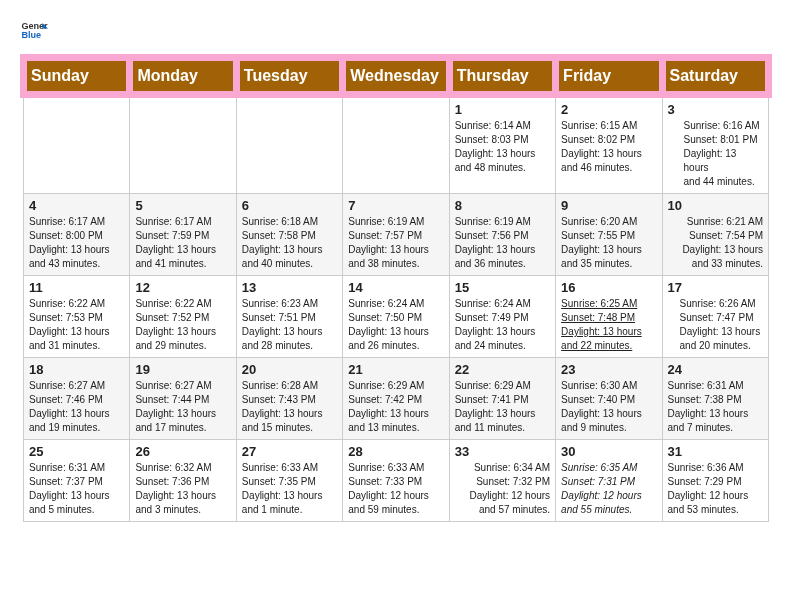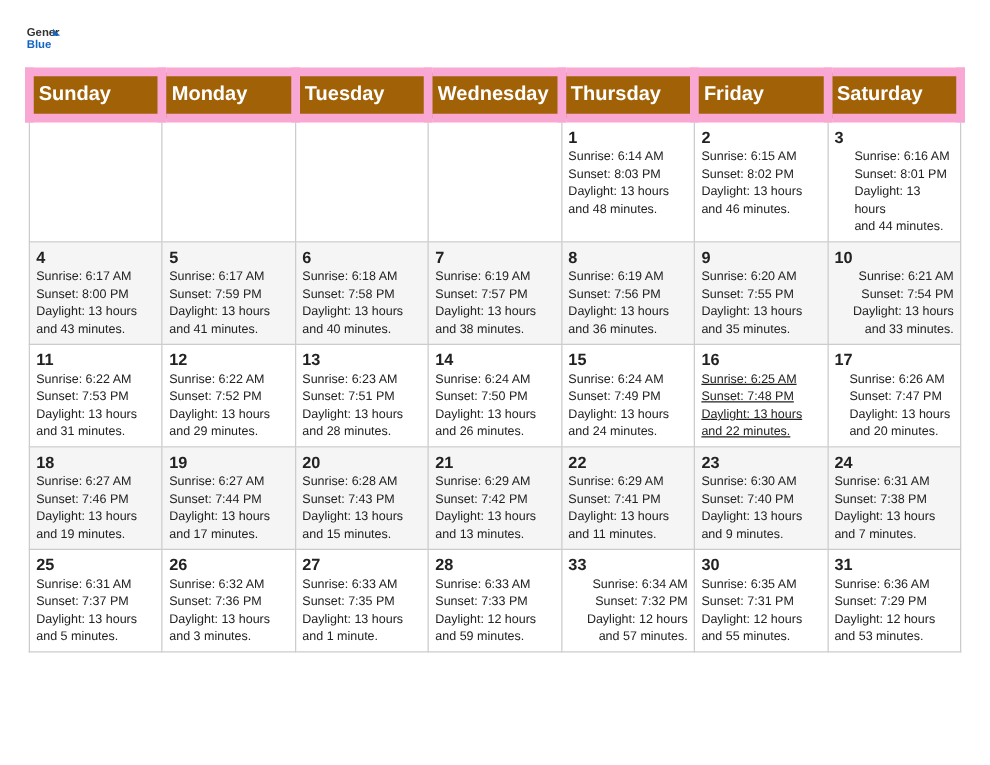--- a/index.html
+++ b/index.html
@@ -328,21 +328,21 @@
         </td>
         <td>
           <span class="day-number">33</span>
           <div class="cell-text" style="white-space: pre-line; text-align: right;">Sunrise: 6:34 AM
 Sunset: 7:32 PM
 Daylight: 12 hours
 and 57 minutes.</div>
         </td>
         <td>
           <span class="day-number">30</span>
-          <div class="cell-text" style="white-space: pre-line;">Sunrise: 6:35 AM
+          <div class="cell-text" style="white-space: pre-line; font-style: italic;">Sunrise: 6:35 AM
 Sunset: 7:31 PM
 Daylight: 12 hours
 and 55 minutes.</div>
         </td>
         <td>
           <span class="day-number">31</span>
           <div class="cell-text" style="white-space: pre-line;">Sunrise: 6:36 AM
 Sunset: 7:29 PM
 Daylight: 12 hours
 and 53 minutes.</div>

